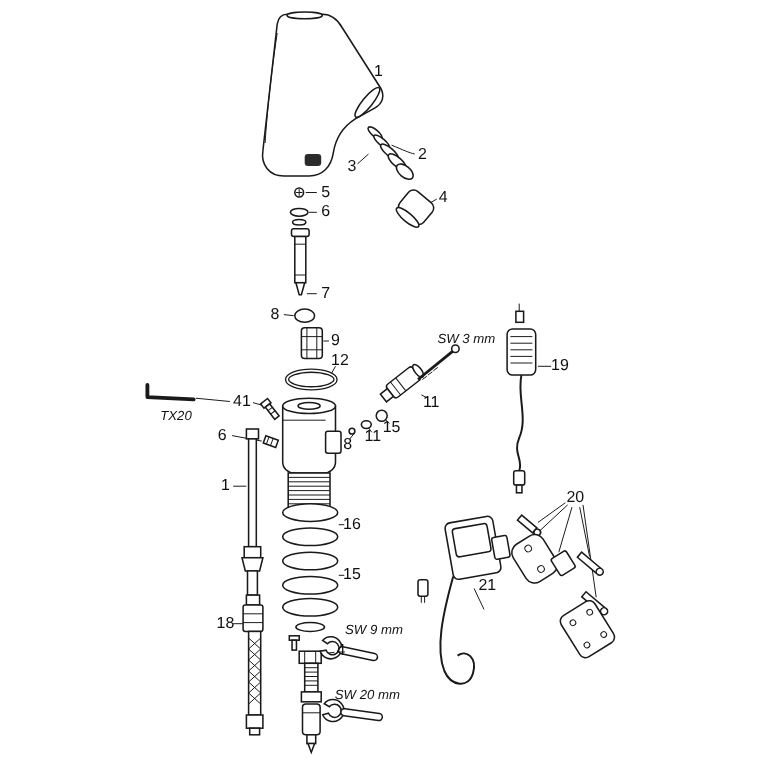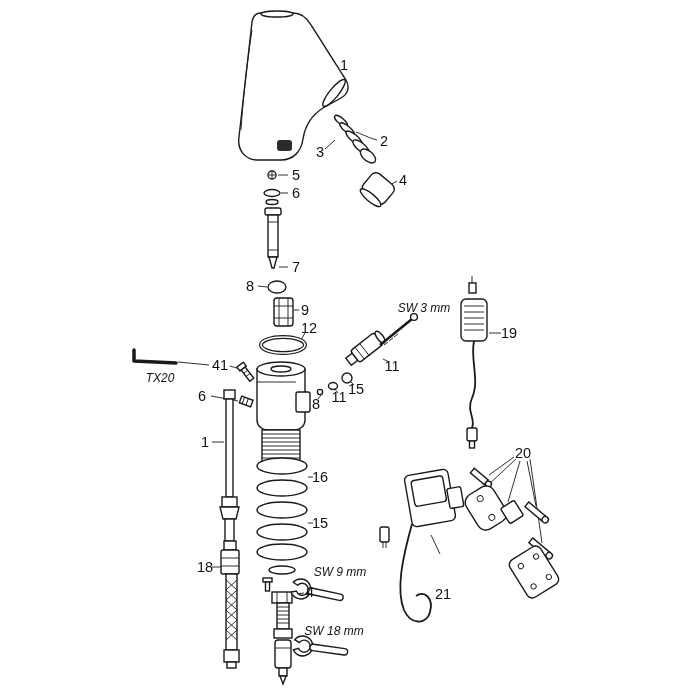--- a/index.html
+++ b/index.html
@@ -271,23 +271,23 @@
   <div class="callout" style="left:392px;top:366px">11</div>
   <div class="callout" style="left:356px;top:389px">15</div>
   <div class="callout" style="left:339px;top:397px">11</div>
   <div class="callout" style="left:316px;top:404px">8</div>
   <div class="callout" style="left:320px;top:523px">15</div>
   <div class="callout" style="left:320px;top:477px">16</div>
   <div class="callout" style="left:205px;top:442px">1</div>
   <div class="callout" style="left:205px;top:567px">18</div>
   <div class="callout" style="left:509px;top:333px">19</div>
   <div class="callout" style="left:523px;top:453px">20</div>
-  <div class="callout" style="left:443px;top:594px">21</div>
+  <div class="callout" style="left:443px;top:533px">21</div>
   <div class="callout" style="left:220px;top:365px">41</div>
   <div class="callout" style="left:202px;top:396px">6</div>
   <div class="callout" style="left:310px;top:592px">4</div>
 
   <div class="tool-label" style="left:160px;top:378px">TX20</div>
   <div class="tool-label" style="left:424px;top:308px">SW 3 mm</div>
   <div class="tool-label" style="left:340px;top:572px">SW 9 mm</div>
-  <div class="tool-label" style="left:334px;top:631px">SW 18 mm</div>
+  <div class="tool-label" style="left:334px;top:631px">SW 20 mm</div>
 
 </div>
 
 </body></html>

